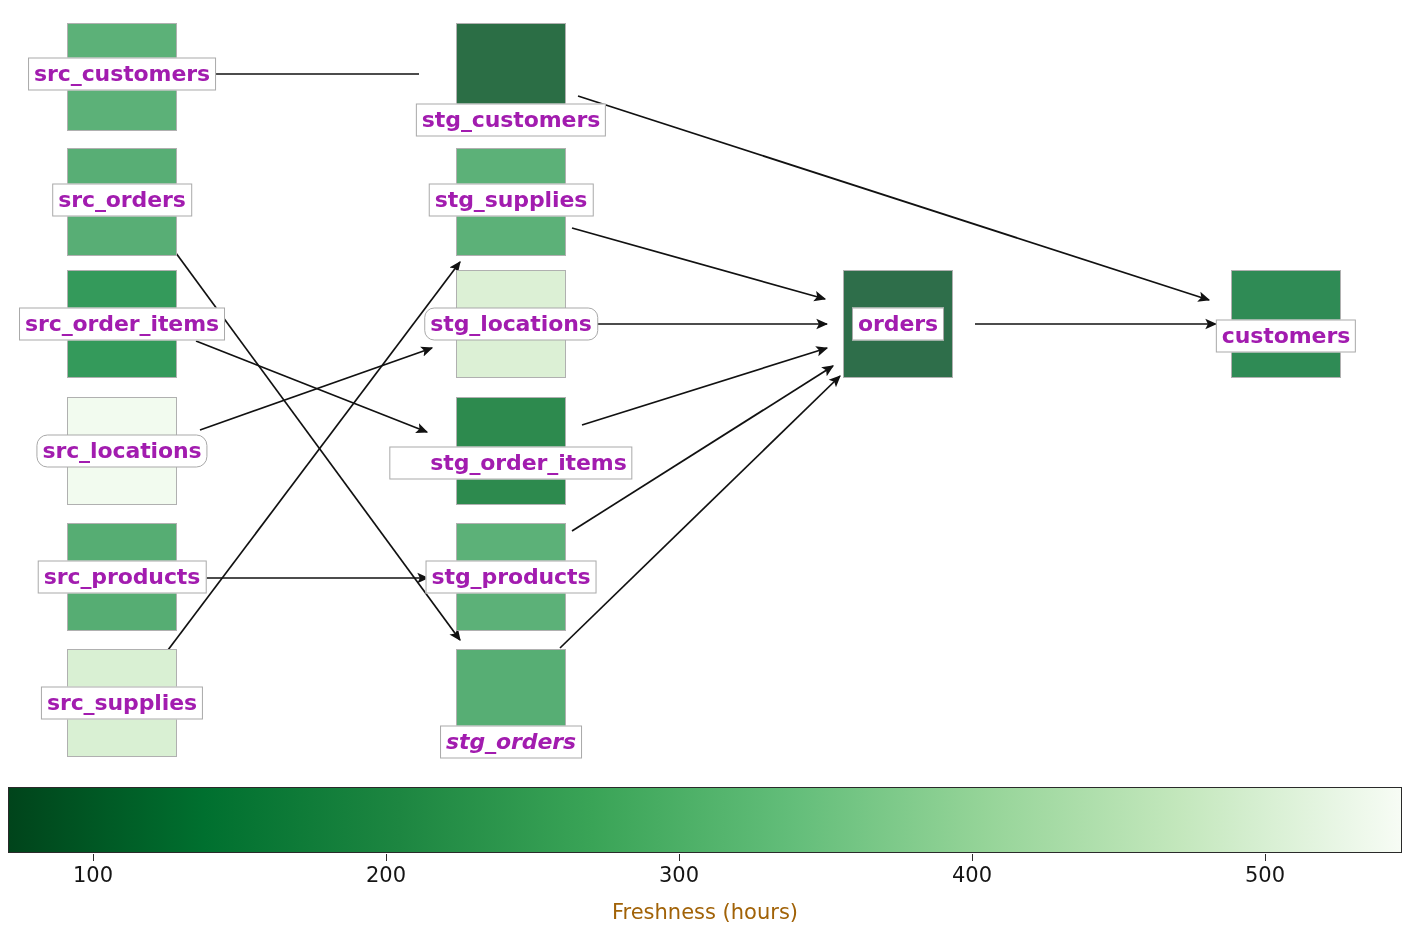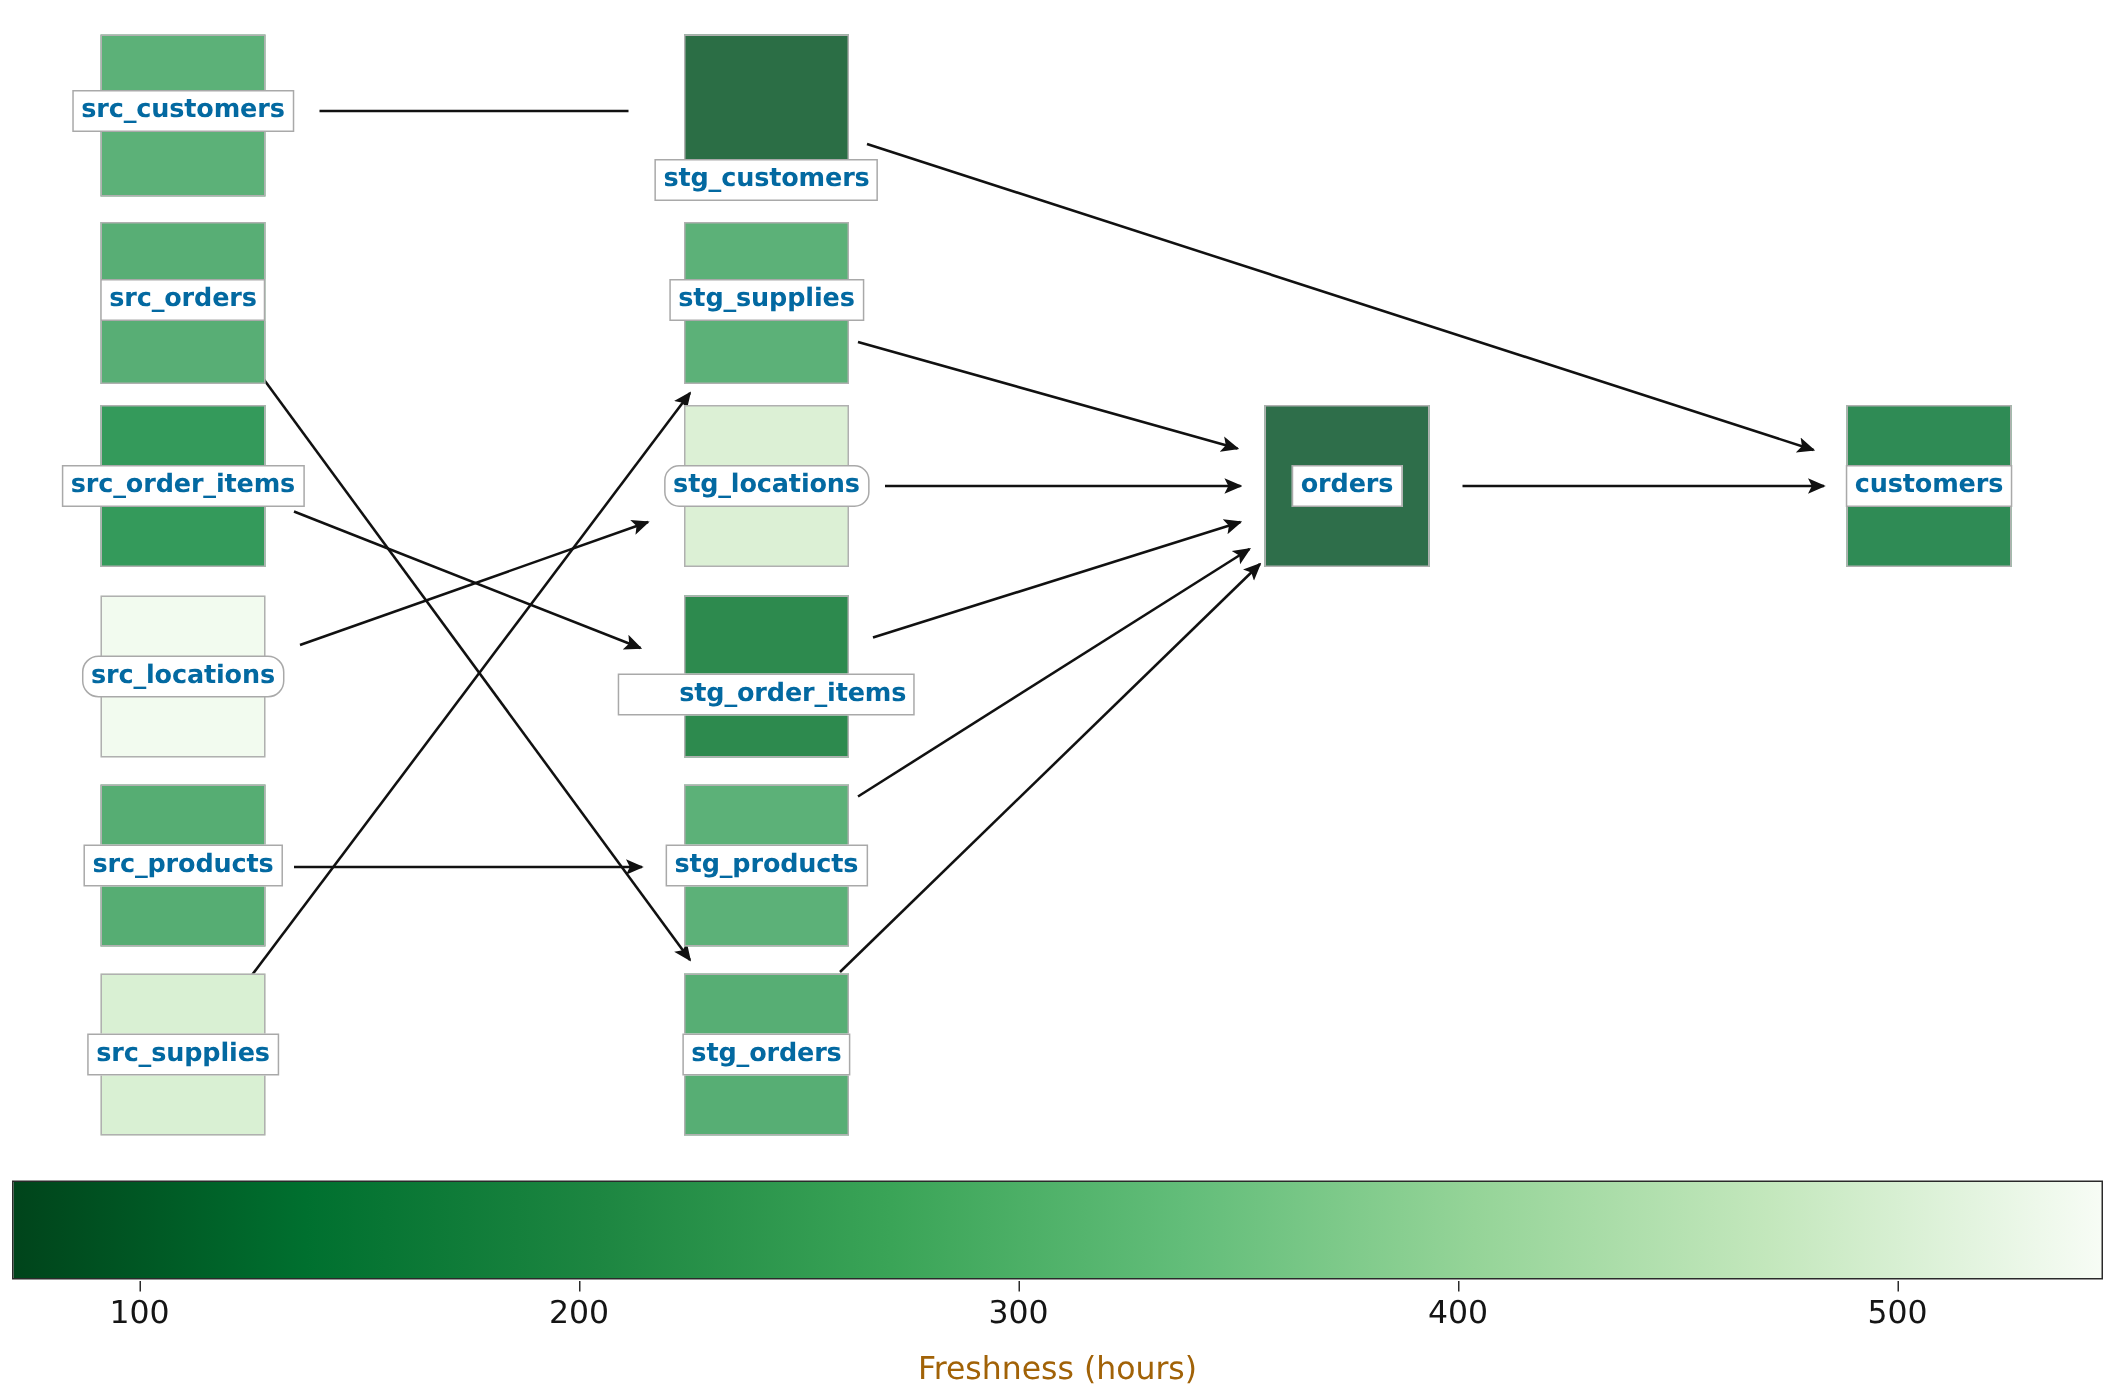--- a/index.html
+++ b/index.html
@@ -11,23 +11,23 @@
   #graph{position:absolute;left:0;top:0;width:1410px;height:780px;}
   #edges{position:absolute;left:0;top:0;width:1410px;height:780px;}
 
   .node{position:absolute;box-sizing:border-box;border:1.2px solid #b0b0b0;}
 
   .node-label{
     position:absolute;
     transform:translate(-50%,-50%);
     background:#ffffff;
     border:1.3px solid #a9a9a9;
-    color:#0369a1;
+    color:#a21caf;
     font-weight:bold;
-    font-size:17px;
+    font-size:22px;
     line-height:1.0;
     padding:4px 5px 5px 5px;
     white-space:nowrap;
     letter-spacing:-0.1px;
   }
 
   
   #cbar-wrap{position:absolute;left:8px;top:787px;width:1394px;}
   #cbar{
     position:relative;
@@ -113,24 +113,24 @@
     <div class="node-label" style="left:122px;top:324px;">src_order_items</div>
     <div class="node-label" style="left:122px;top:451px;border-radius:11px;">src_locations</div>
     <div class="node-label" style="left:122px;top:577px;">src_products</div>
     <div class="node-label" style="left:122px;top:703px;">src_supplies</div>
 
     <div class="node-label" style="left:511px;top:74px;margin-top:46px;">stg_customers</div>
     <div class="node-label" style="left:511px;top:200px;">stg_supplies</div>
     <div class="node-label" style="left:511px;top:324px;border-radius:10px;">stg_locations</div>
     <div class="node-label" style="left:511px;top:463px;padding-left:40px;">stg_order_items</div>
     <div class="node-label" style="left:511px;top:577px;">stg_products</div>
-    <div class="node-label" style="left:511px;top:703px;">stg_orders</div>
+    <div class="node-label" style="left:511px;top:742px;font-style:italic;">stg_orders</div>
 
     <div class="node-label" style="left:898px;top:324px;">orders</div>
-    <div class="node-label" style="left:1286px;top:324px;">customers</div>
+    <div class="node-label" style="left:1286px;top:336px;">customers</div>
   </div>
 
   <div id="cbar-wrap">
     <div id="cbar" style="background:linear-gradient(to right,#00441b 0%,#00702f 14%,#1d8641 28%,#3aa457 42%,#62bd79 56%,#95d498 70%,#c3e7bc 84%,#f7fcf5 100%);">
       <div class="cb-tick" style="left:84px;"></div>
       <div class="cb-tick" style="left:377px;"></div>
       <div class="cb-tick" style="left:670px;"></div>
       <div class="cb-tick" style="left:963px;"></div>
       <div class="cb-tick" style="left:1256px;"></div>
 

